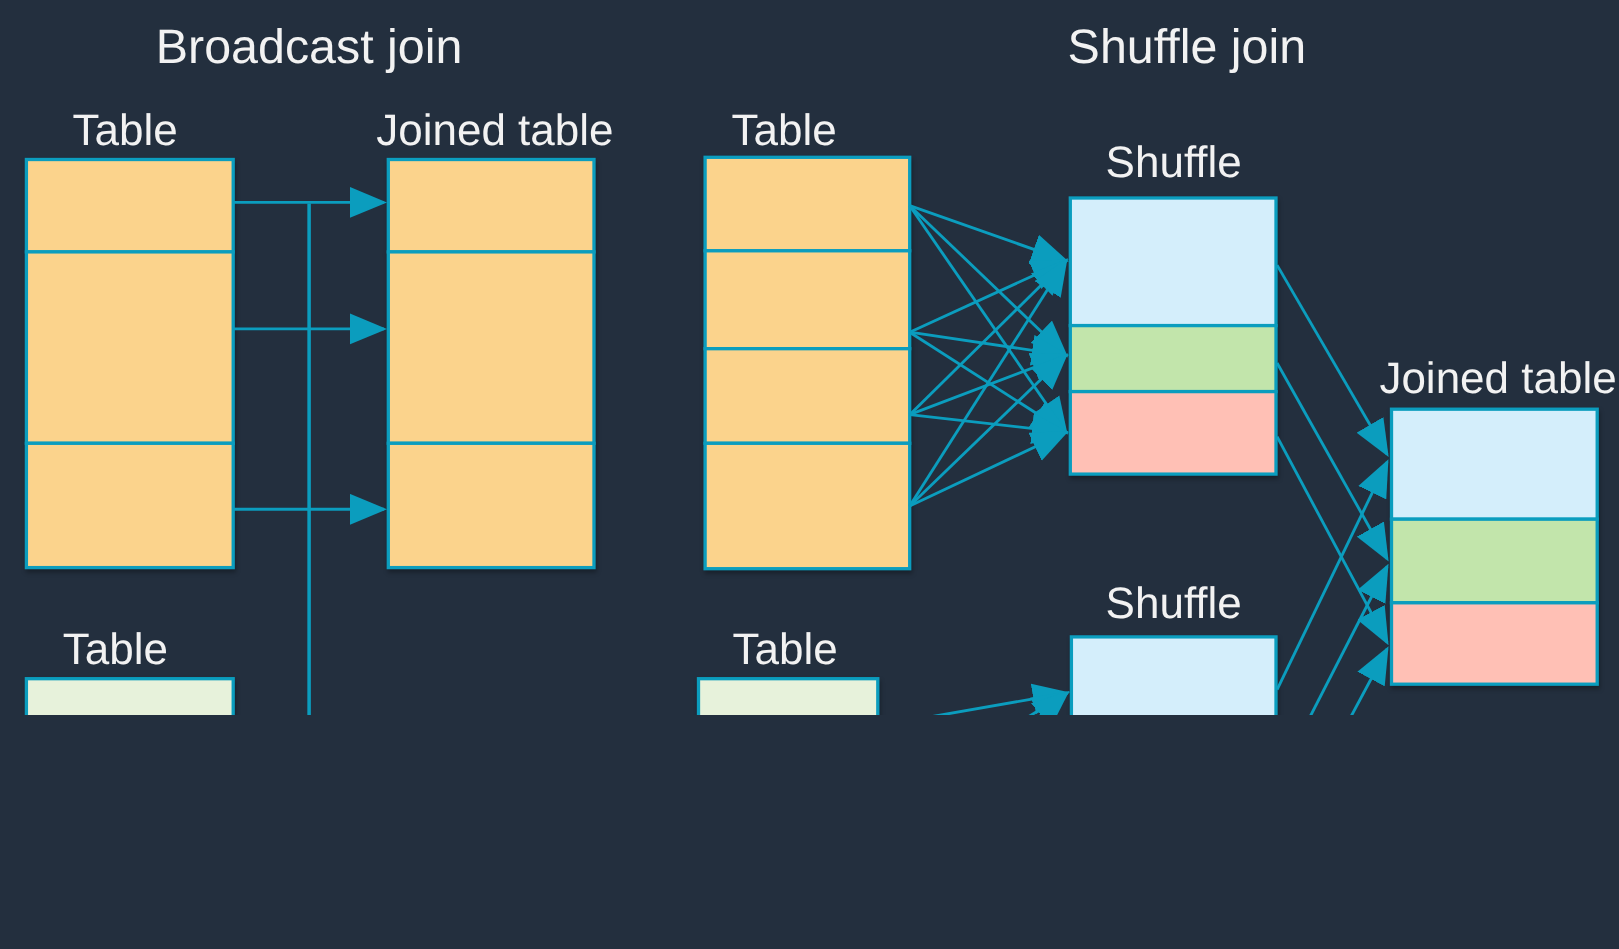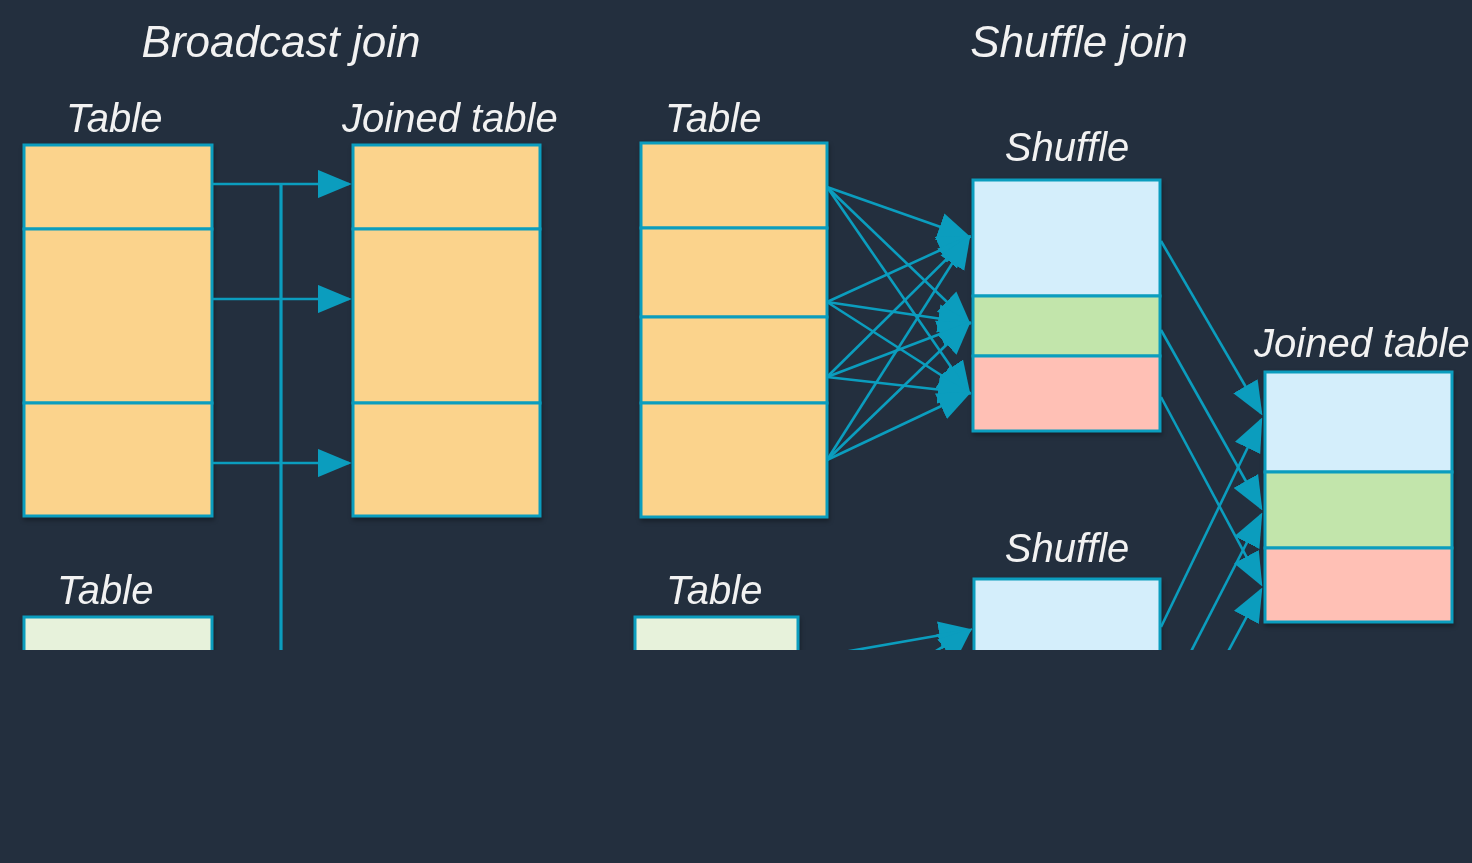--- a/index.html
+++ b/index.html
@@ -1,20 +1,20 @@
 <!DOCTYPE html>
 <html style="--bg: #232F3E; --stroke: #0B9DBE; --orange: #FBD38C; --palegreen: #E7F2DB; --blue: #D4EEFB; --green: #C2E5AB; --pink: #FFC0B5; --text: #F2F2F2;"><head>
 <meta charset="utf-8">
 <style>
   :root{
     --bg:#232F3E; --stroke:#0B9DBE; --orange:#FBD38C; --palegreen:#E7F2DB;
     --blue:#D4EEFB; --green:#C2E5AB; --pink:#FFC0B5; --text:#F2F2F2;
   }
   html,body{margin:0;padding:0;background:var(--bg);}
-  .stage{width:1472px;height:650px;background:var(--bg);overflow:hidden;font-style:italic;}
+  .stage{width:1472px;height:650px;background:var(--bg);overflow:hidden;}
   svg{display:block;}
   text{font-family:"Liberation Sans", sans-serif; fill:var(--text);}
   .title{font-size:44px;}
   .lbl{font-size:40px;}
   .mid{text-anchor:middle;}
   rect{stroke:var(--stroke);stroke-width:3;}
   .f-orange{fill:var(--orange);}
   .f-palegreen{fill:var(--palegreen);}
   .f-blue{fill:var(--blue);}
   .f-green{fill:var(--green);}

